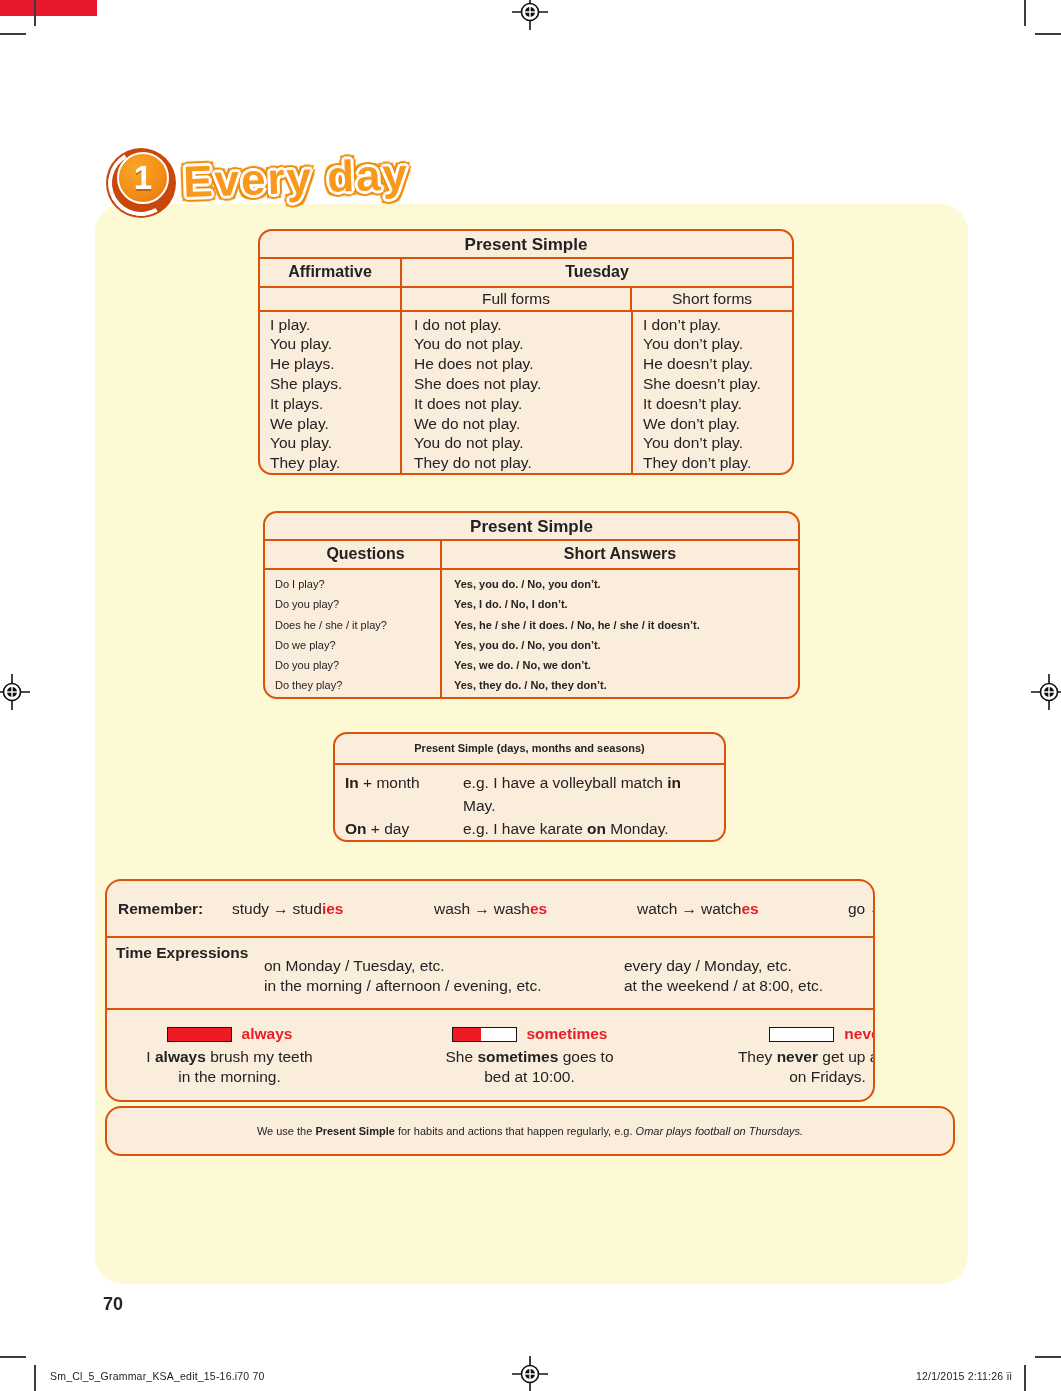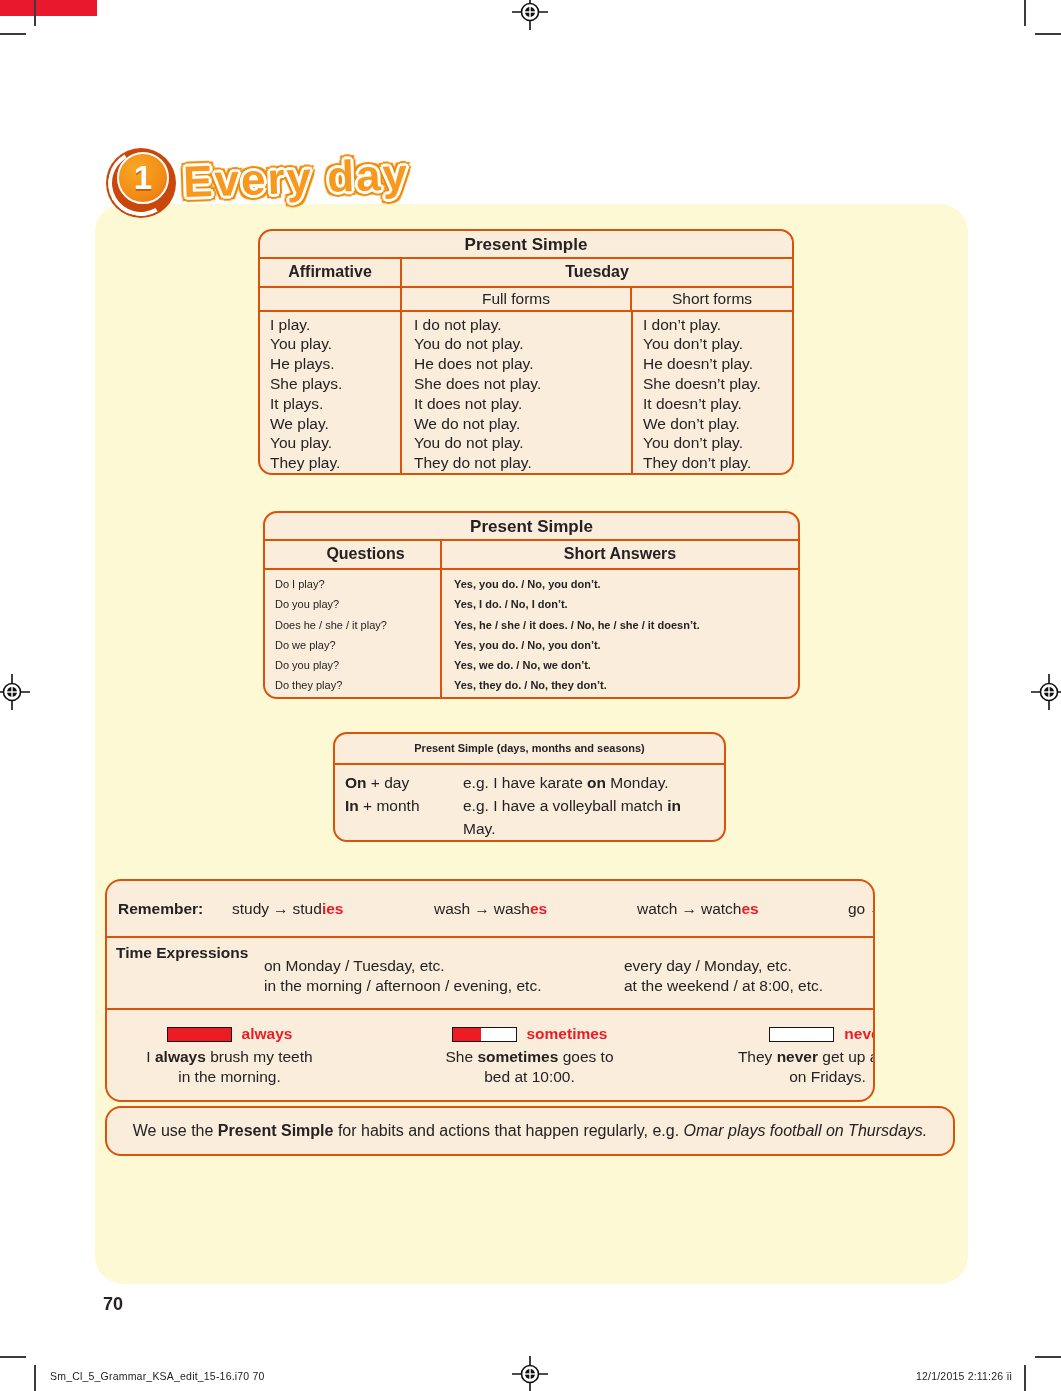--- a/index.html
+++ b/index.html
@@ -94,21 +94,21 @@
   .freq-col.f2 { left:325px; width:195px; }
   .freq-col.f3 { left:618px; width:205px; }
   .bar-row { display:flex; align-items:center; justify-content:center; gap:10px; margin-top:16px; height:16px; }
   .bar { width:65px; height:15px; border:1.6px solid #161616; background:#fff; }
   .bar-fill { height:100%; background:#ed1c24; }
   .freq-label { color:#ed1c24; font-weight:bold; font-size:15.5px; }
   .freq-sent { margin-top:5px; font-size:15.5px; line-height:20px; }
 
   
   .box2 { left:105px; top:1106px; width:850px; height:50px; border-radius:16px;
-          display:flex; align-items:center; justify-content:center; font-size:16px; }
+          display:flex; align-items:center; justify-content:center; font-size:11px; }
   .box2 i { font-style:italic; }
 
   .page-num { position:absolute; left:103px; top:1294px; font-size:18px; font-weight:bold; }
   .footer-txt { position:absolute; font-size:10.5px; color:#1c1c1c; letter-spacing:.2px; }
   .f-left { left:50px; top:1370px; }
   .f-right { left:916px; top:1370px; }
 </style>
 </head>
 <body>
 
@@ -224,26 +224,26 @@
 Yes, you do. / No, you don’t.
 Yes, we do. / No, we don’t.
 Yes, they do. / No, they don’t.</div>
     </div>
   </div>
 
   <div class="obox t3">
     <div class="t-title">Present Simple (days, months and seasons)</div>
     <div class="t3-body">
       <div class="t3-row">
+        <div class="t3-rule"><b>In</b><span> + month</span></div>
+        <div class="t3-eg"><span>e.g. I have a volleyball match </span><b>in</b><span> May.</span></div>
+      </div>
+      <div class="t3-row">
         <div class="t3-rule"><b>On</b><span> + day</span></div>
         <div class="t3-eg"><span>e.g. I have karate </span><b>on</b><span> Monday.</span></div>
-      </div>
-      <div class="t3-row">
-        <div class="t3-rule"><b>In</b><span> + month</span></div>
-        <div class="t3-eg"><span>e.g. I have a volleyball match </span><b>in</b><span> May.</span></div>
       </div>
       <div class="t3-row">
         <div class="t3-rule"></div>
         <div class="t3-eg"></div>
       </div>
     </div>
   </div>
 
   <div class="obox box1">
     <div class="s1">

